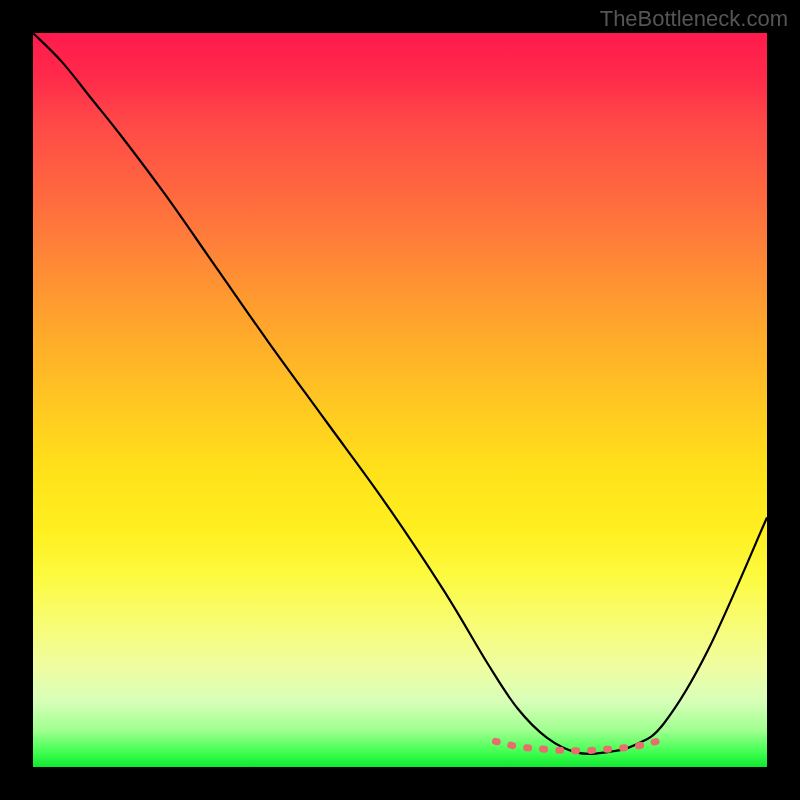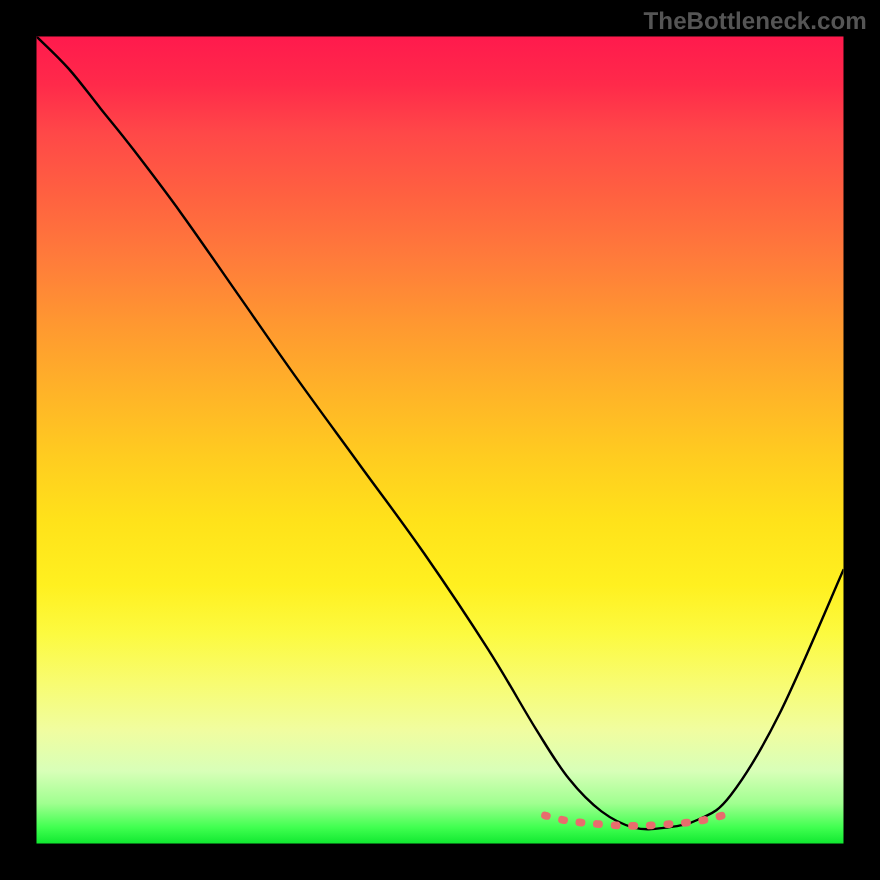--- a/index.html
+++ b/index.html
@@ -9,21 +9,21 @@
     background: #000;
     position: relative;
     font-family: Arial, sans-serif;
   }
   .watermark {
     position: absolute;
     top: 6px;
     right: 12px;
     color: #555;
     font-size: 22px;
-    font-weight: 700;
+    font-weight: 400;
     z-index: 10;
   }
   .plot-area {
     position: absolute;
     top: 33px;
     left: 33px;
     width: 734px;
     height: 734px;
     overflow: hidden;
   }

